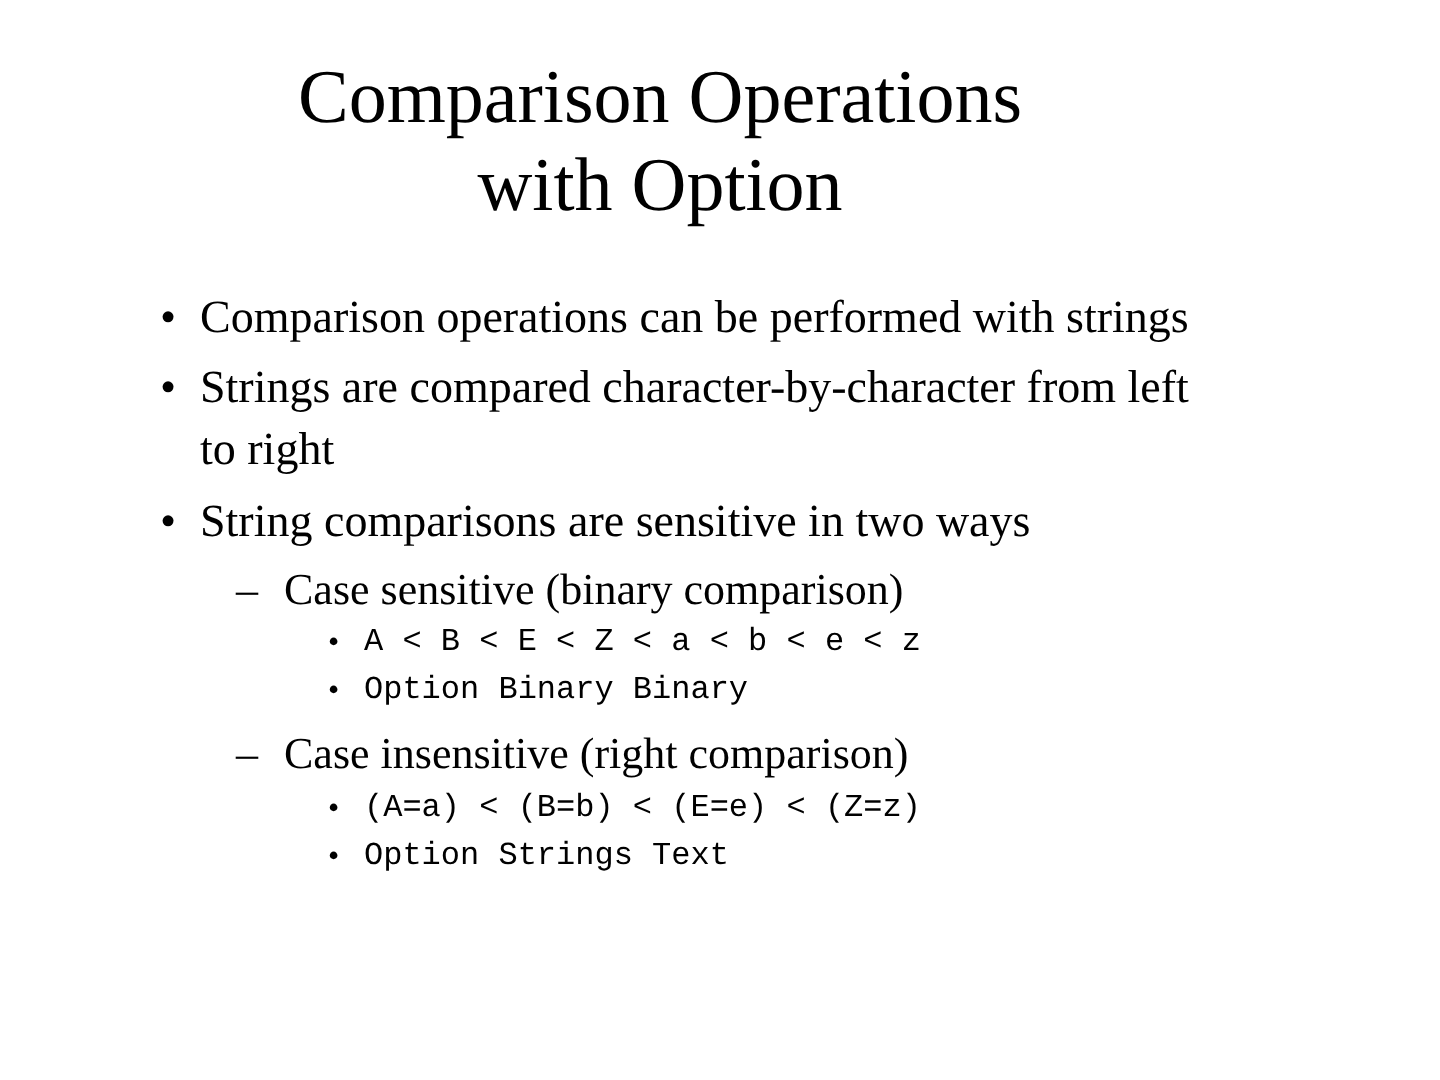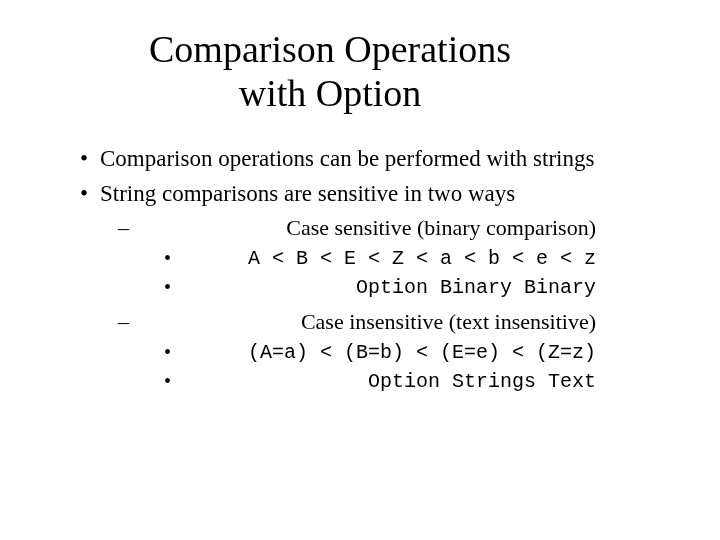--- a/index.html
+++ b/index.html
@@ -39,38 +39,37 @@
   ul.level1 > li::before {
     content: "•";
     position: absolute;
     left: -6px;
     top: 0;
   }
   ul.level2 {
     margin: 4px 0 4px 0;
     padding-left: 28px;
     font-size: 22px;
-    text-align: right;
   }
   ul.level2 > li {
     list-style: none;
     position: relative;
     padding-left: 14px;
     margin-bottom: 2px;
   }
   ul.level2 > li::before {
     content: "–";
     position: absolute;
     left: -10px;
     top: 0;
   }
   ul.level3 {
     margin: 2px 0 6px 0;
     padding-left: 28px;
-    font-size: 20px;
+    font-size: 16px;
   }
   ul.level3 > li {
     list-style: none;
     position: relative;
     padding-left: 12px;
     margin-bottom: 2px;
     font-family: "Courier New", Courier, monospace;
   }
   ul.level3 > li::before {
     content: "•";
@@ -88,31 +87,34 @@
   <h1 class="title">
     <span>Comparison Operations</span><br>
     <span>with Option</span>
   </h1>
 
   <ul class="level1">
     <li>
       <span>Comparison operations can be performed with strings</span>
     </li>
     <li>
+      <span>Strings are compared character-by-character from left to right</span>
+    </li>
+    <li>
       <span>String comparisons are sensitive in two ways</span>
       <ul class="level2">
         <li>
           <span>Case sensitive (binary comparison)</span>
           <ul class="level3">
             <li>A &lt; B &lt; E &lt; Z &lt; a &lt; b &lt; e &lt; z</li>
             <li>Option Binary Binary</li>
           </ul>
         </li>
         <li>
-          <span>Case insensitive (text insensitive)</span>
+          <span>Case insensitive (right comparison)</span>
           <ul class="level3">
             <li>(A=a) &lt; (B=b) &lt; (E=e) &lt; (Z=z)</li>
             <li>Option Strings Text</li>
           </ul>
         </li>
       </ul>
     </li>
   </ul>
 
 </div>

